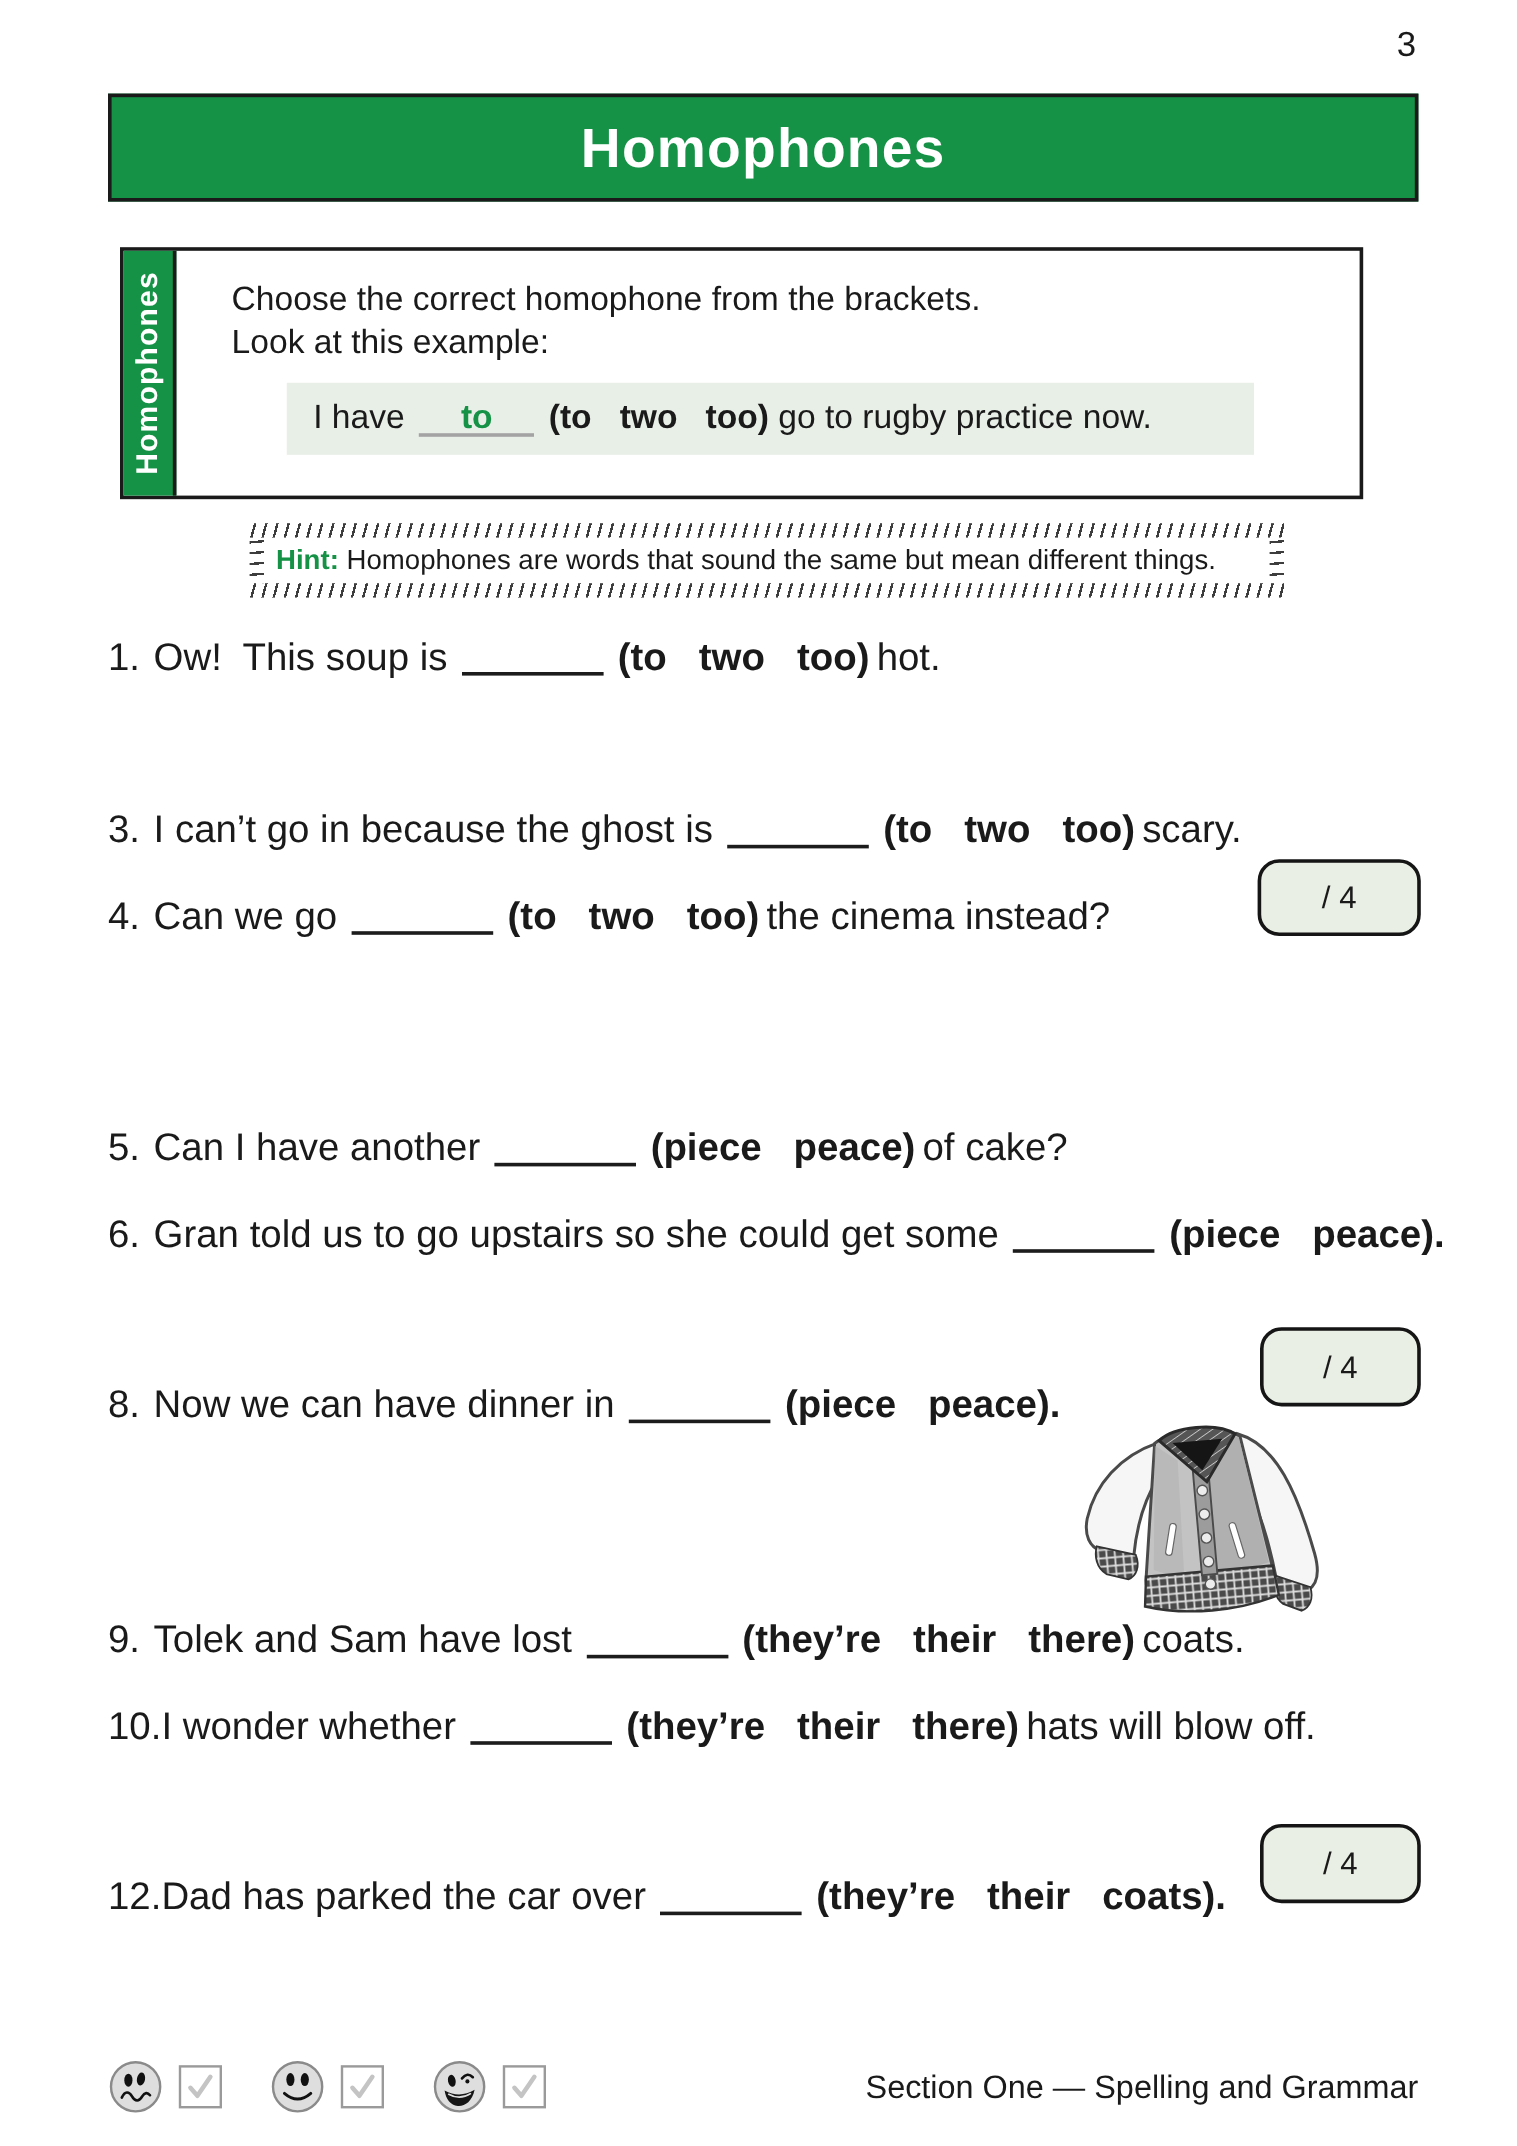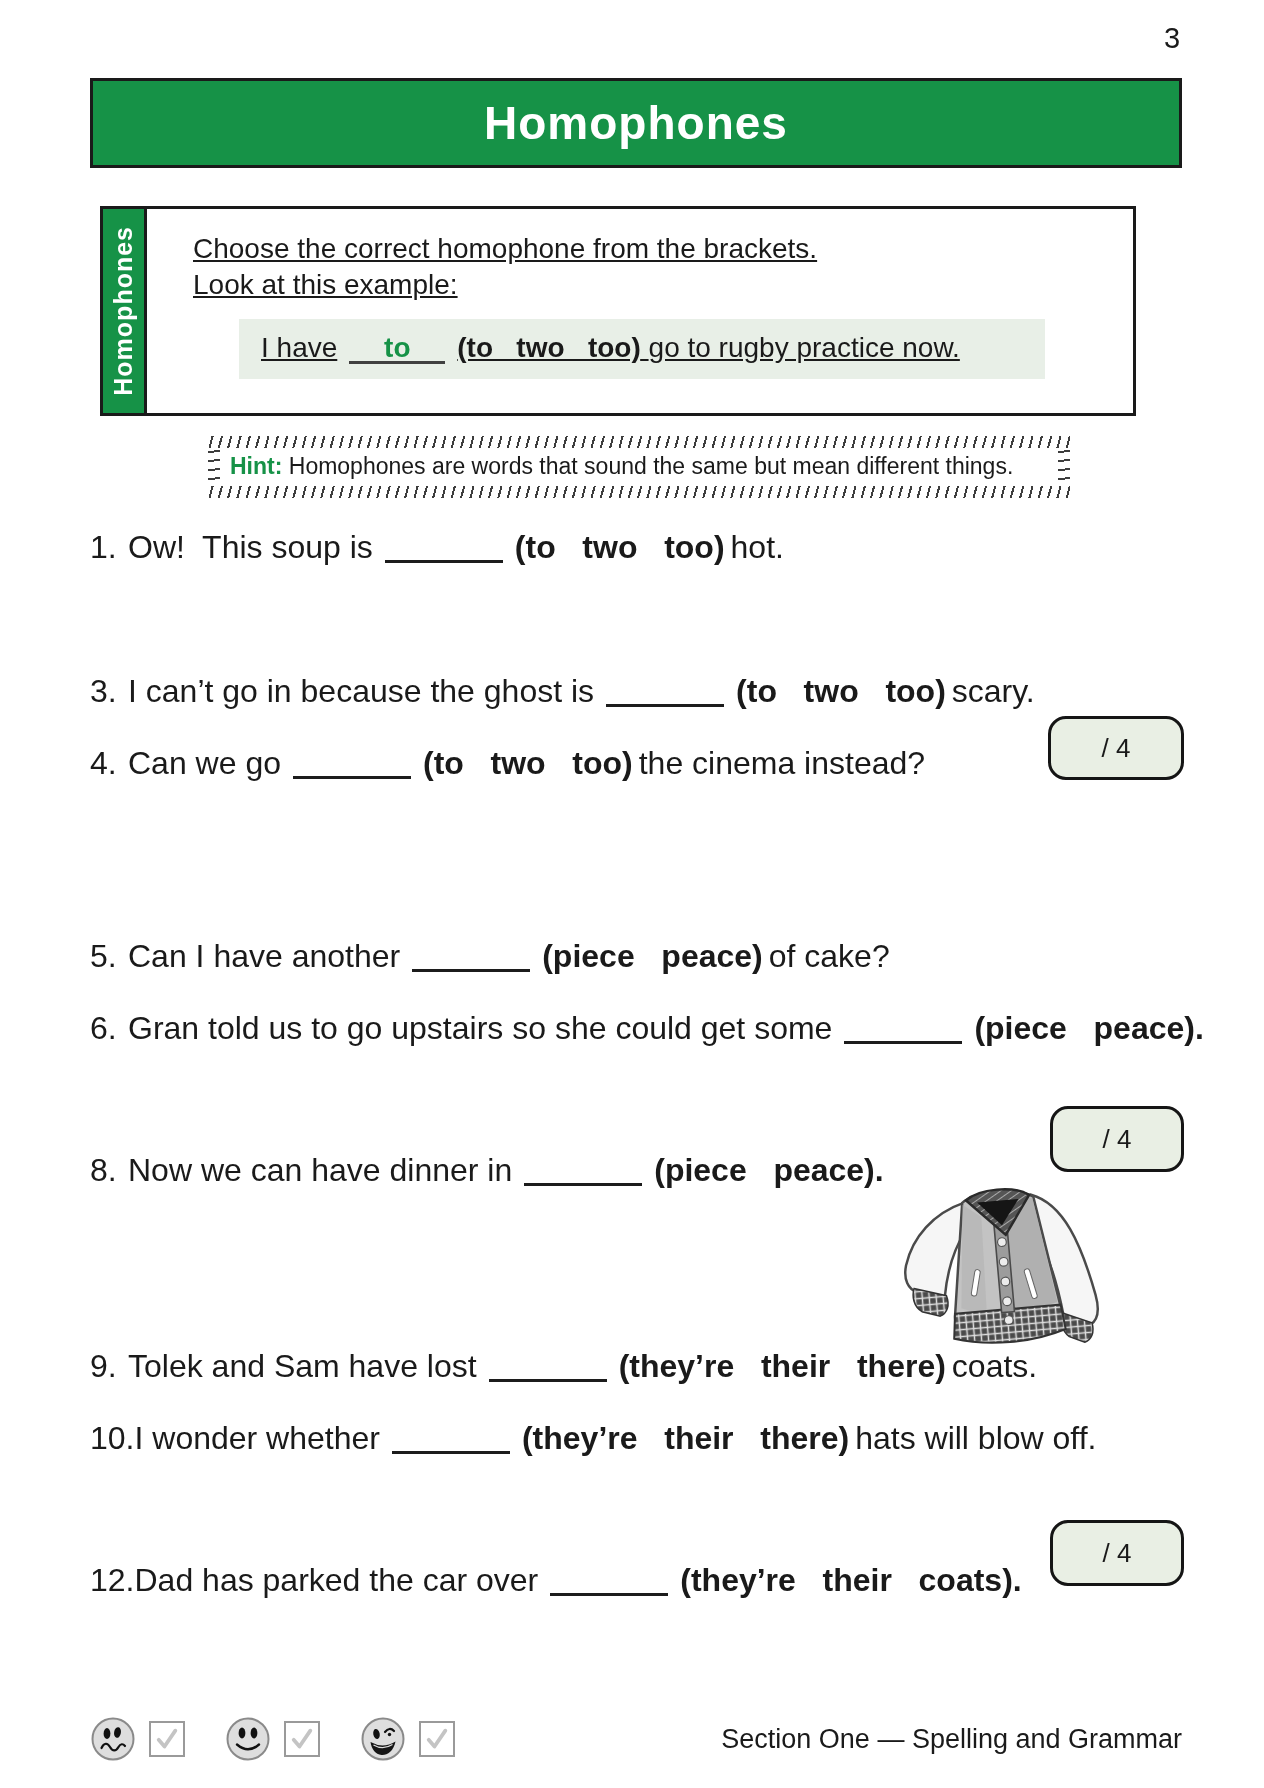--- a/index.html
+++ b/index.html
@@ -18,24 +18,24 @@
   .banner{position:absolute;left:90px;top:78px;width:1092px;height:90px;background:var(--green);
     border:3px solid #1a1a1a;display:flex;align-items:center;justify-content:center;}
   .banner-title{color:#fff;font-size:46px;font-weight:bold;letter-spacing:1px;}
 
   .example-box{position:absolute;left:100px;top:206px;width:1036px;height:210px;
     border:3px solid #1a1a1a;background:#fff;}
   .ex-tab{position:absolute;left:0;top:0;bottom:0;width:44px;background:var(--green);
     border-right:3px solid #1a1a1a;display:flex;align-items:center;justify-content:center;}
   .ex-tab span{writing-mode:vertical-rl;transform:rotate(180deg);color:#fff;font-weight:bold;
     font-size:25px;letter-spacing:1px;white-space:nowrap;}
-  .ex-content{margin-left:44px;padding:22px 38px 0 46px;font-size:28px;line-height:36px;text-decoration:underline;}
+  .ex-content{margin-left:44px;padding:22px 38px 0 46px;font-size:28px;line-height:36px;}
   .ex-sentence{margin-top:16px;margin-left:46px;width:806px;background:var(--light-green);
     padding:11px 22px 13px 22px;font-size:28px;white-space:nowrap;}
-  .ex-blank{display:inline-block;width:96px;text-align:center;border-bottom:3px solid #404040;
+  .ex-blank{display:inline-block;width:96px;text-align:center;border-bottom:3px solid #a3a3a3;
     color:var(--green);font-weight:bold;margin:0 12px;line-height:26px;}
   .opts{font-weight:bold;white-space:pre;}
 
   .hint{position:absolute;left:208px;top:436px;width:862px;
     display:grid;grid-template-columns:12px 1fr 12px;grid-template-rows:12px auto 12px;}
   .hint .h-top,.hint .h-bot{grid-column:1 / span 3;
     background:repeating-linear-gradient(105deg,transparent 0 3.5px,#3d3d3d 3.5px 5.5px,transparent 5.5px 9px);}
   .hint .h-left,.hint .h-right{width:12px;
     background:repeating-linear-gradient(175deg,transparent 0 3px,#3d3d3d 3px 5px,transparent 5px 9px);}
   .hint .h-text{padding:5px 10px 6px 10px;font-size:23px;white-space:nowrap;}

